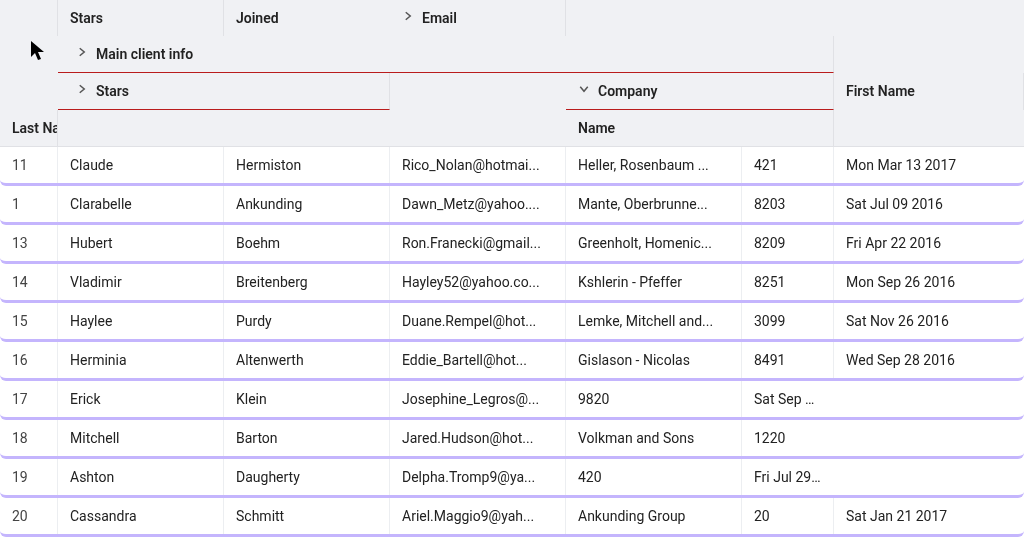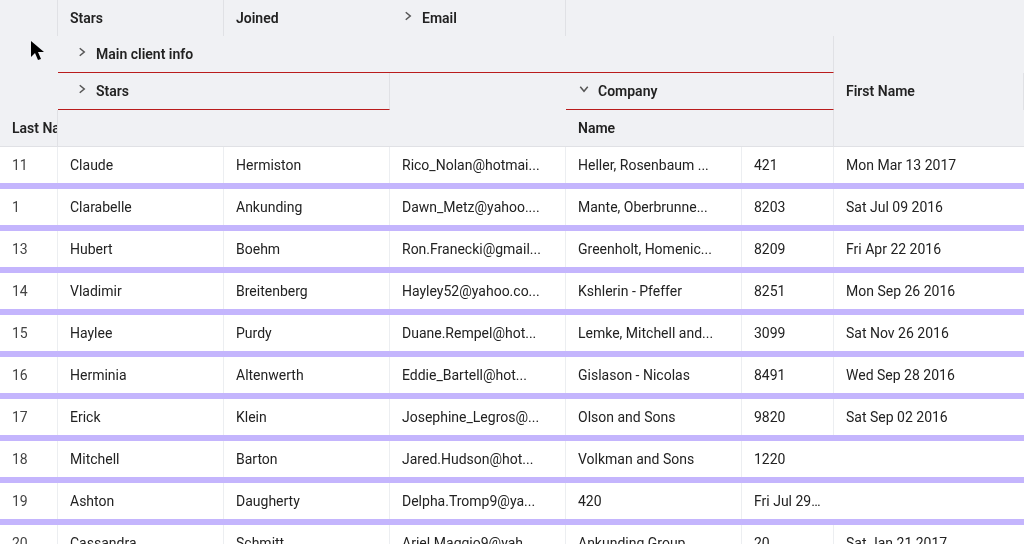--- a/index.html
+++ b/index.html
@@ -24,21 +24,22 @@
   .header .row-border-b { border-bottom: 1px solid #b91c1c; }
   .header .no-br { border-right: none; }
   .chev {
     width: 12px; height: 12px; display: inline-block;
     color: #555;
   }
   .chev svg { display: block; }
   .body-row {
     display: grid;
     grid-template-columns: 58px 166px 166px 176px 176px 92px 190px;
-    border-bottom: 6px solid #c4b5fd;
+    border-bottom: 3px solid #c4b5fd;
+    border-radius: 6px;
   }
   .body-row .bcell {
     padding: 10px 12px;
     border-right: 1px solid #eceef1;
     white-space: nowrap;
     overflow: hidden;
     text-overflow: ellipsis;
   }
   .body-row .bcell:last-child { border-right: none; }
   .idx { color: #444; }
@@ -178,21 +179,20 @@
         <div class="bcell">Eddie_Bartell@hot...</div>
         <div class="bcell">Gislason - Nicolas</div>
         <div class="bcell">8491</div>
         <div class="bcell">Wed Sep 28 2016</div>
       </div>
       <div class="body-row">
         <div class="bcell idx">17</div>
         <div class="bcell">Erick</div>
         <div class="bcell">Klein</div>
         <div class="bcell">Josephine_Legros@...</div>
-        <div class="bcell">Olson and Sons</div>
         <div class="bcell">9820</div>
         <div class="bcell">Sat Sep 02 2016</div>
       </div>
       <div class="body-row">
         <div class="bcell idx">18</div>
         <div class="bcell">Mitchell</div>
         <div class="bcell">Barton</div>
         <div class="bcell">Jared.Hudson@hot...</div>
         <div class="bcell">Volkman and Sons</div>
         <div class="bcell">1220</div>

